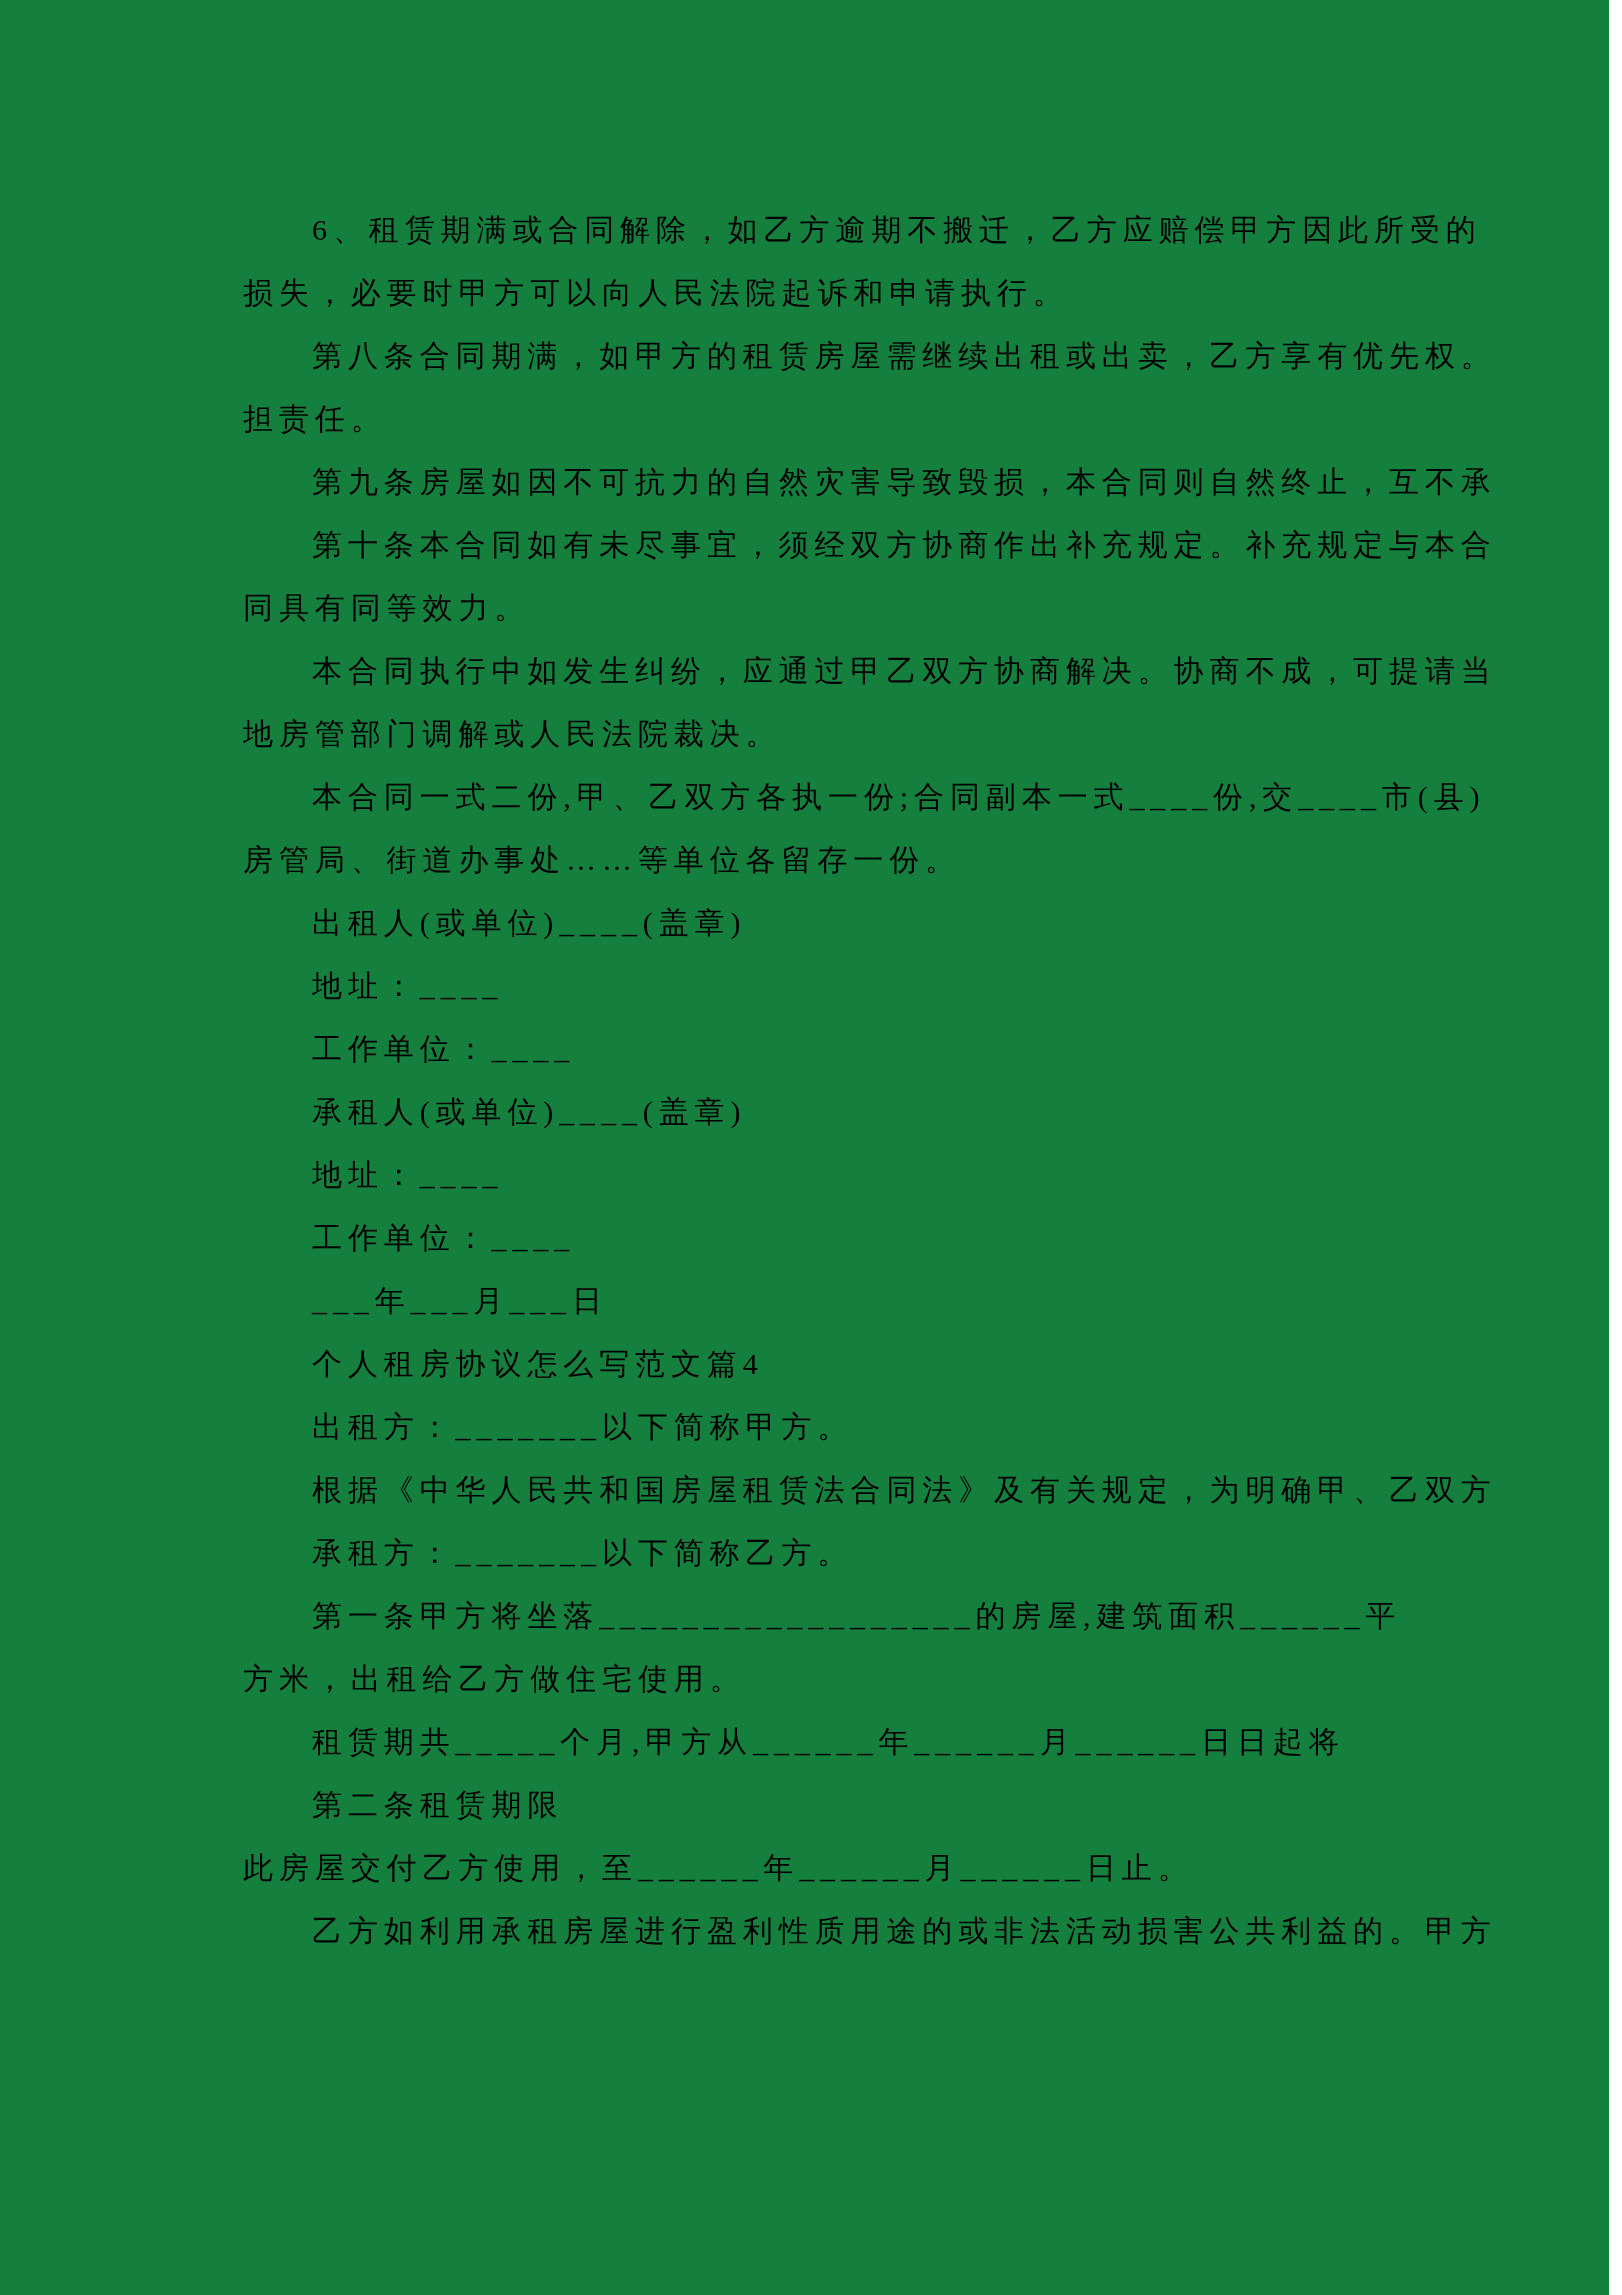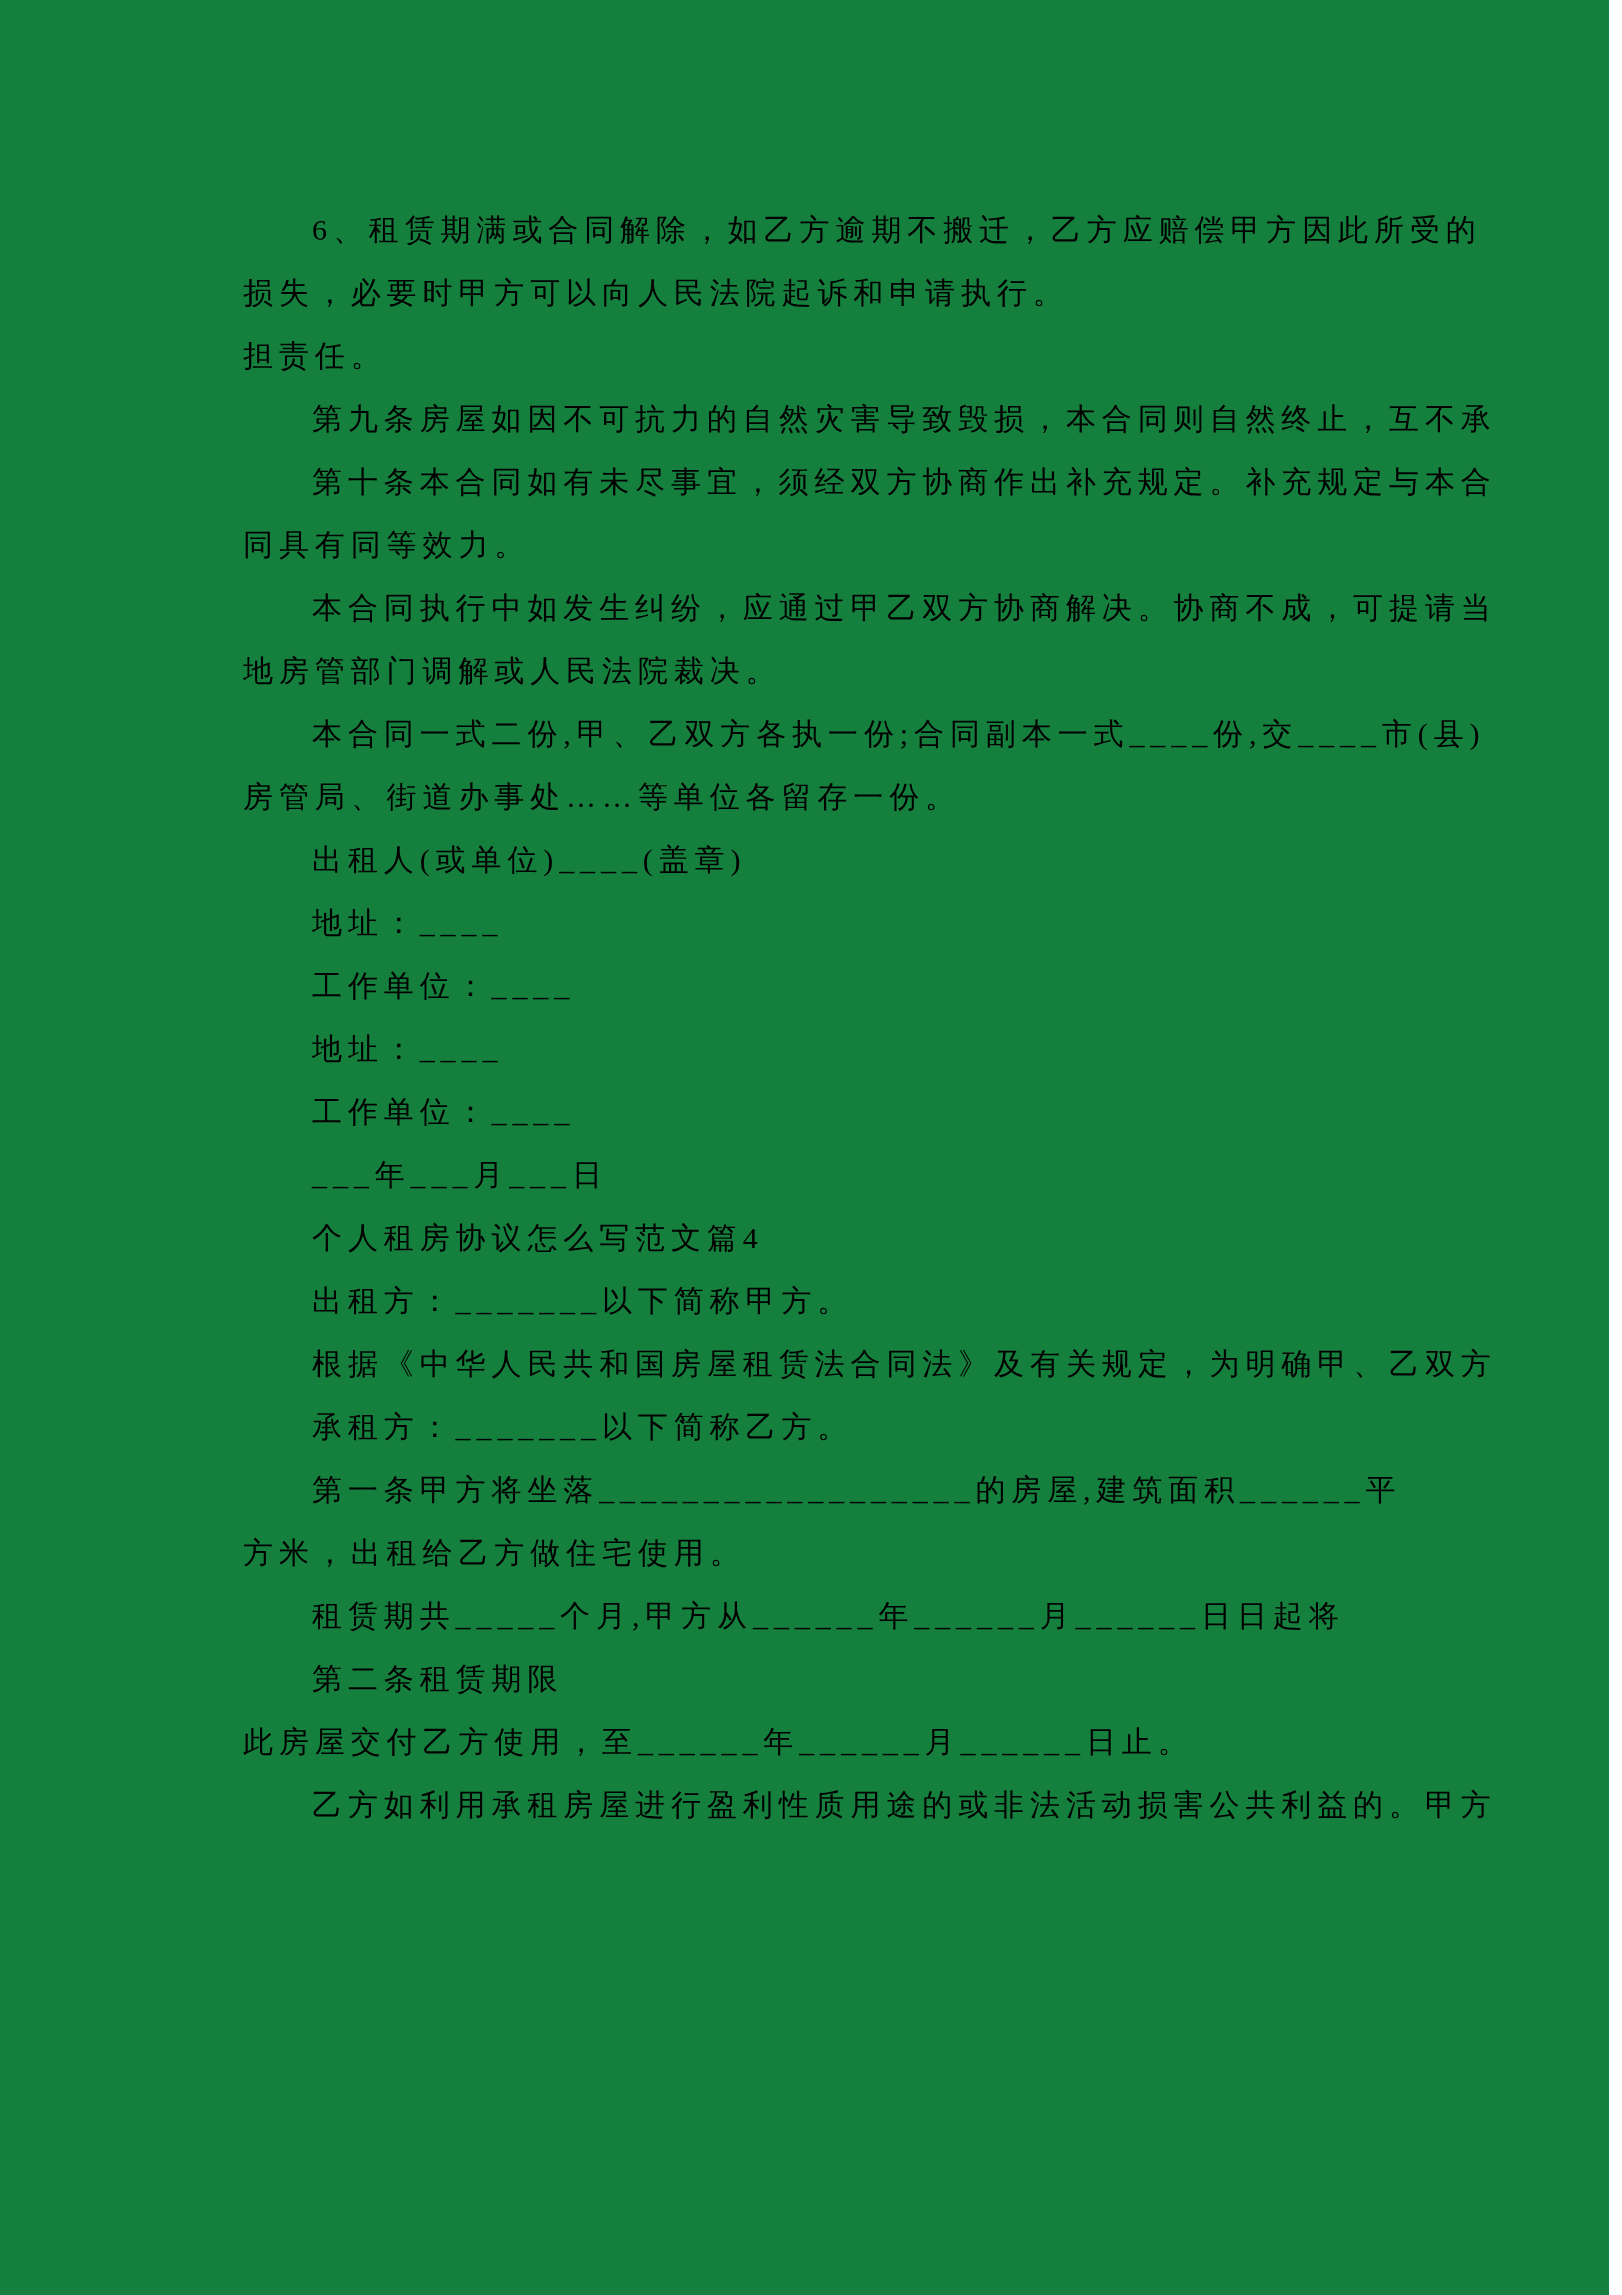--- a/index.html
+++ b/index.html
@@ -35,31 +35,33 @@
     padding-left: 69px;
   }
 </style>
 </head>
 <body>
 
 <div class="page">
   <main class="doc-body">
       <p class="line indent">6、租赁期满或合同解除，如乙方逾期不搬迁，乙方应赔偿甲方因此所受的</p>
       <p class="line">损失，必要时甲方可以向人民法院起诉和申请执行。</p>
+      <p class="line indent">第八条合同期满，如甲方的租赁房屋需继续出租或出卖，乙方享有优先权。</p>
       <p class="line">担责任。</p>
       <p class="line indent">第九条房屋如因不可抗力的自然灾害导致毁损，本合同则自然终止，互不承</p>
       <p class="line indent">第十条本合同如有未尽事宜，须经双方协商作出补充规定。补充规定与本合</p>
       <p class="line">同具有同等效力。</p>
       <p class="line indent">本合同执行中如发生纠纷，应通过甲乙双方协商解决。协商不成，可提请当</p>
       <p class="line">地房管部门调解或人民法院裁决。</p>
       <p class="line indent">本合同一式二份,甲、乙双方各执一份;合同副本一式____份,交____市(县)</p>
       <p class="line">房管局、街道办事处……等单位各留存一份。</p>
       <p class="line indent">出租人(或单位)____(盖章)</p>
       <p class="line indent">地址：____</p>
       <p class="line indent">工作单位：____</p>
+      <p class="line indent">承租人(或单位)____(盖章)</p>
       <p class="line indent">地址：____</p>
       <p class="line indent">工作单位：____</p>
       <p class="line indent">___年___月___日</p>
       <p class="line indent">个人租房协议怎么写范文篇4</p>
       <p class="line indent">出租方：_______以下简称甲方。</p>
       <p class="line indent">根据《中华人民共和国房屋租赁法合同法》及有关规定，为明确甲、乙双方</p>
       <p class="line indent">承租方：_______以下简称乙方。</p>
       <p class="line indent">第一条甲方将坐落__________________的房屋,建筑面积______平</p>
       <p class="line">方米，出租给乙方做住宅使用。</p>
       <p class="line indent">租赁期共_____个月,甲方从______年______月______日日起将</p>

